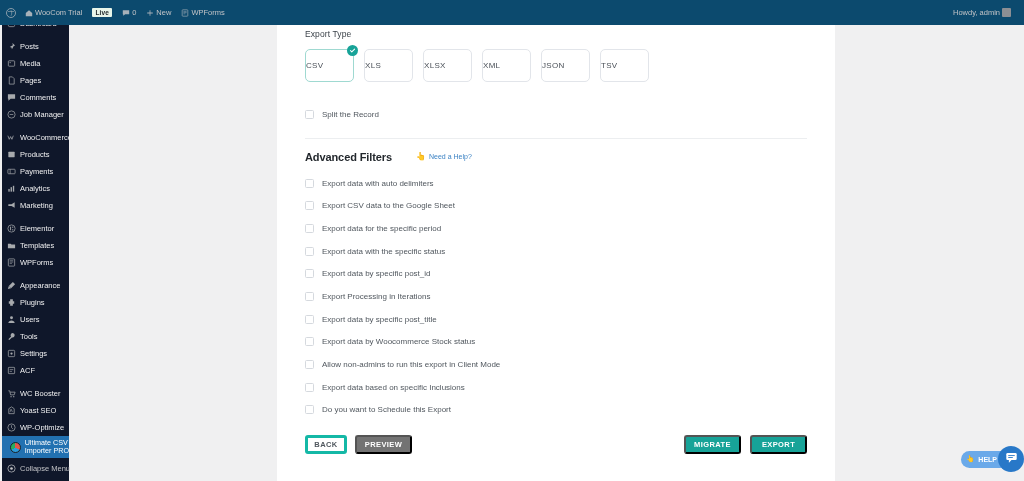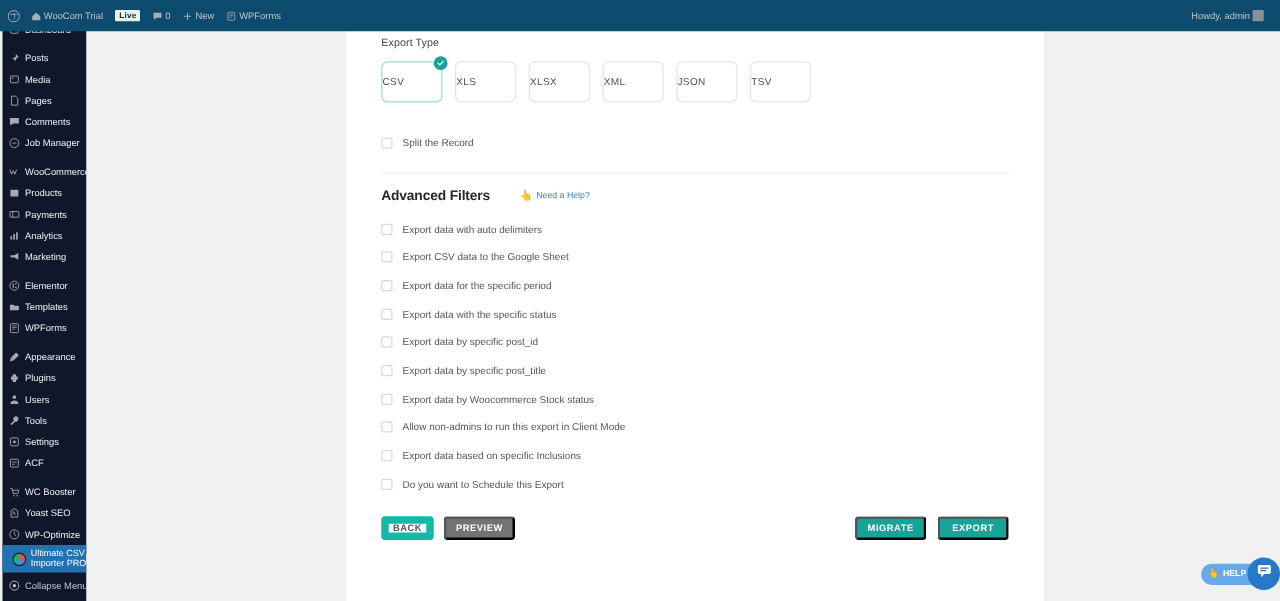--- a/index.html
+++ b/index.html
@@ -161,21 +161,21 @@
     display: flex; align-items: center;
     margin-top: 14px; padding-bottom: 14px;
   }
   .btn {
     height: 19px; border-radius: 3px;
     display: inline-flex; align-items: center; justify-content: center;
     font-size: 7.5px; font-weight: bold; letter-spacing: .4px;
   }
   .btn-back {
     width: 42px; background: #fff; color: #50575e;
-    border: 6px solid #14b8a6;
+    border: 3px solid #14b8a6;
   }
   .btn-preview { width: 57px; background: #737373; color: #fff; margin-left: 8px; }
   .btn-migrate { width: 57px; background: #17a398; color: #fff; }
   .btn-export  { width: 57px; background: #17a398; color: #fff; margin-left: 9px; }
   .btn-right { margin-left: auto; display: flex; align-items: center; }
 
   
   #help-widget {
     position: absolute; right: 0px; bottom: 9px;
     display: flex; align-items: center;
@@ -538,20 +538,24 @@
           <div class="cb-row">
             <span class="cb-box"></span>
             <span class="cb-label">Export data with the specific status</span>
           </div>
           <div class="cb-row">
             <span class="cb-box"></span>
             <span class="cb-label">Export data by specific post_id</span>
           </div>
           <div class="cb-row">
             <span class="cb-box"></span>
+            <span class="cb-label">Export Processing in Iterations</span>
+          </div>
+          <div class="cb-row">
+            <span class="cb-box"></span>
             <span class="cb-label">Export data by specific post_title</span>
           </div>
           <div class="cb-row">
             <span class="cb-box"></span>
             <span class="cb-label">Export data by Woocommerce Stock status</span>
           </div>
           <div class="cb-row">
             <span class="cb-box"></span>
             <span class="cb-label">Allow non-admins to run this export in Client Mode</span>
           </div>

